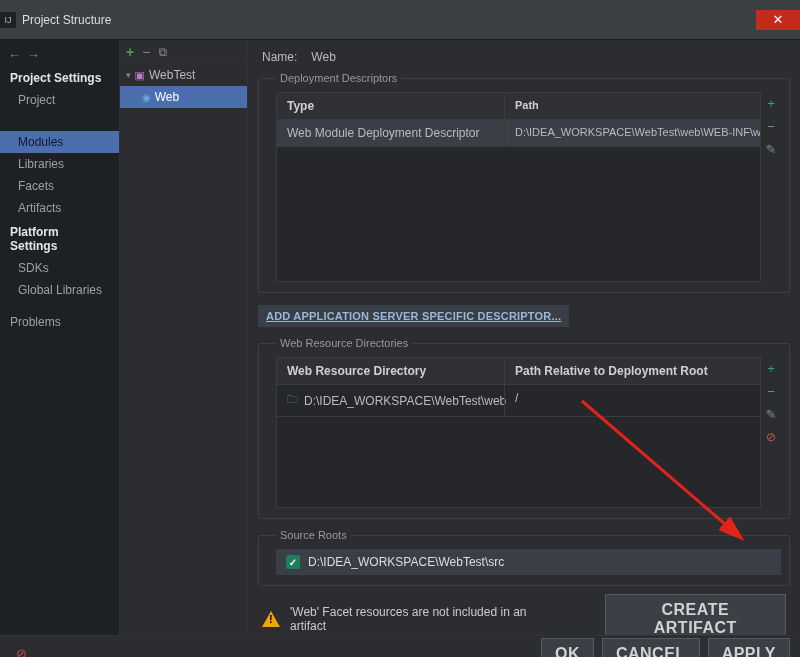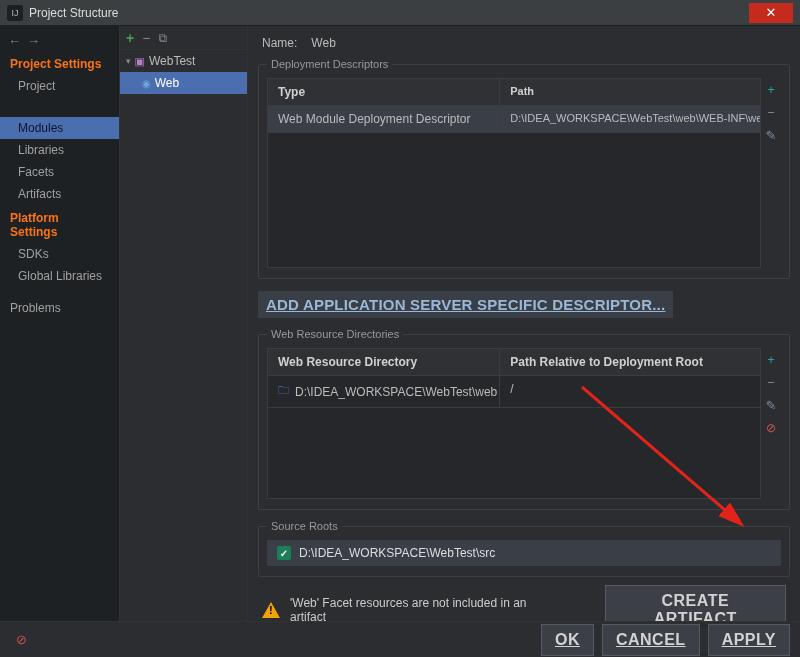--- a/index.html
+++ b/index.html
@@ -8,24 +8,24 @@
     font-size: 12px;
     background: #2b2d30;
     color: #bbbbbb;
     width: 800px;
     height: 657px;
     overflow: hidden;
     position: relative;
   }
   .titlebar {
     background: #3c3f41;
-    height: 26px;
+    height: 40px;
     display: flex;
     align-items: center;
-    padding: 0 7px;
+    padding: 0 0;
     border-bottom: 1px solid #1e1f22;
   }
   .titlebar-icon {
     width: 16px; height: 16px;
     background: #1e1f22;
     border-radius: 2px;
     margin-right: 6px;
     display: flex; align-items: center; justify-content: center;
     font-size: 9px; color: #a9b7c6;
   }
@@ -45,21 +45,21 @@
   }
   .sidebar {
     width: 120px;
     background: #1e2124;
     border-right: 1px solid #323232;
     padding: 6px 0;
   }
   .side-nav { display: flex; gap: 6px; padding: 0 8px 4px 8px; }
   .side-nav span { color: #888; font-size: 13px; cursor: default; }
   .side-heading {
-    color: #f97316;
+    color: #e5e5e5;
     font-weight: bold;
     padding: 6px 10px 4px 10px;
     font-size: 12px;
   }
   .side-item {
     padding: 4px 10px 4px 18px;
     color: #a0a0a0;
     cursor: pointer;
   }
   .side-item.selected { background: #4b6eaf; color: #0f172a; margin-top: 20px; }
@@ -96,21 +96,21 @@
     flex-direction: column;
     padding: 8px 10px 0 10px;
     position: relative;
     overflow: hidden;
   }
   .name-row { display: flex; align-items: center; gap: 14px; padding: 2px 0 8px 4px; color: #bbb; }
   fieldset.section {
     border: 1px solid #3d3f42;
     border-radius: 2px;
     margin-bottom: 10px;
-    padding: 8px 8px 10px 8px;
+    padding: 8px 8px 10px 17px;
     position: relative;
   }
   fieldset.section > legend {
     font-size: 11px;
     color: #999;
     padding: 0 4px;
   }
   .table-wrap { display: flex; }
   .table-block { flex: 1; background: #25272a; border: 1px solid #3a3c3f; }
   .table-head, .table-row {
@@ -135,21 +135,21 @@
   .vtools .warn { color: #c75450; font-size: 12px; }
 
   .link-row {
     margin: 2px 0 10px 0;
   }
   .link-btn {
     display: inline-block;
     background: #3a3f47;
     color: #9ab7d6;
     text-decoration: underline;
-    font-size: 15px;
+    font-size: 11px;
     padding: 5px 8px;
     font-weight: bold;
     letter-spacing: 0.2px;
   }
 
   .cell.col1 { width: 47%; display: flex; align-items: center; gap: 6px; }
   .cell.col2 { flex: 1; border-left: 1px solid #3a3c3f; }
   .folder-blue { color: #5294e2; font-size: 11px; }
 
   .source-roots .src-row {

